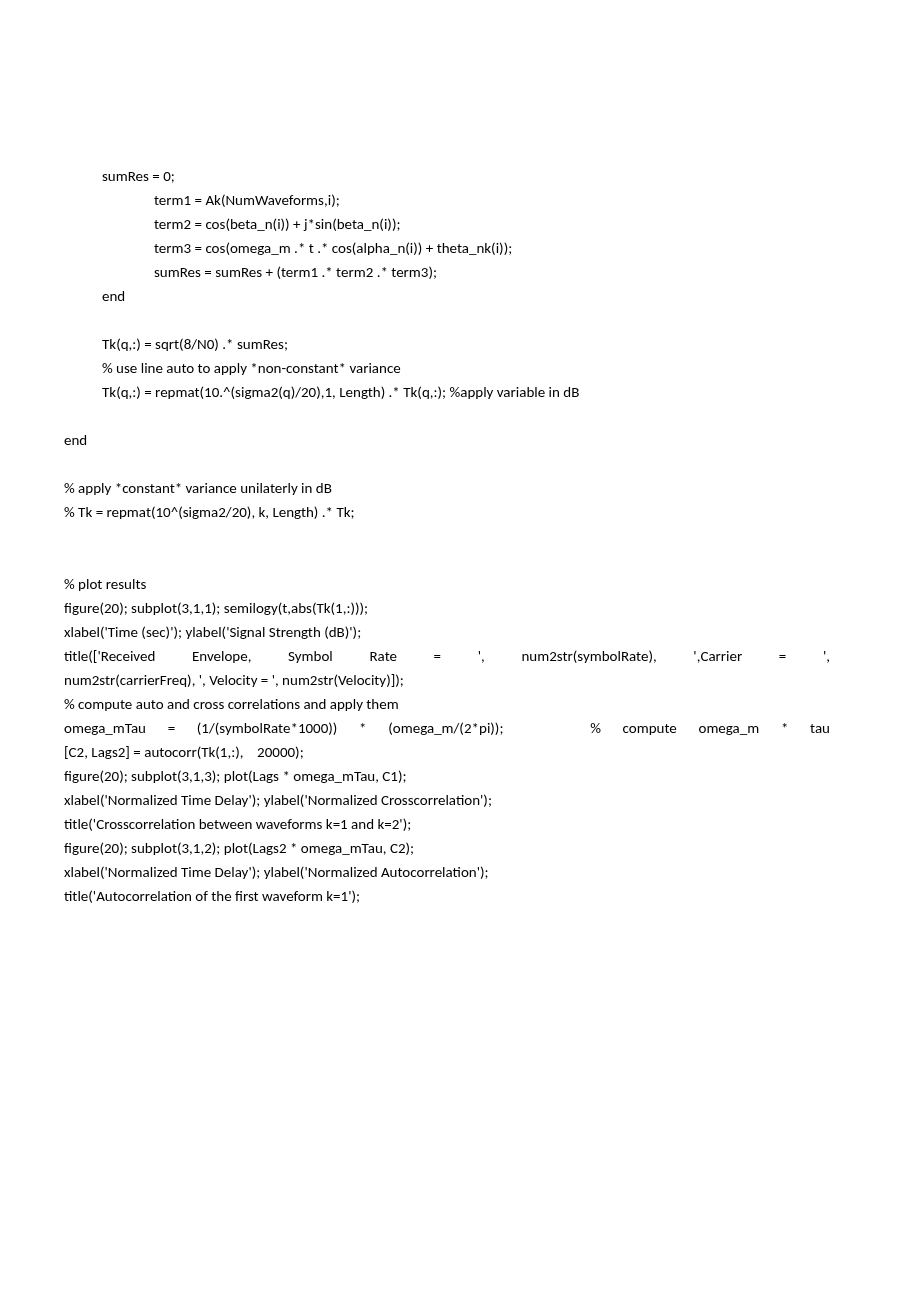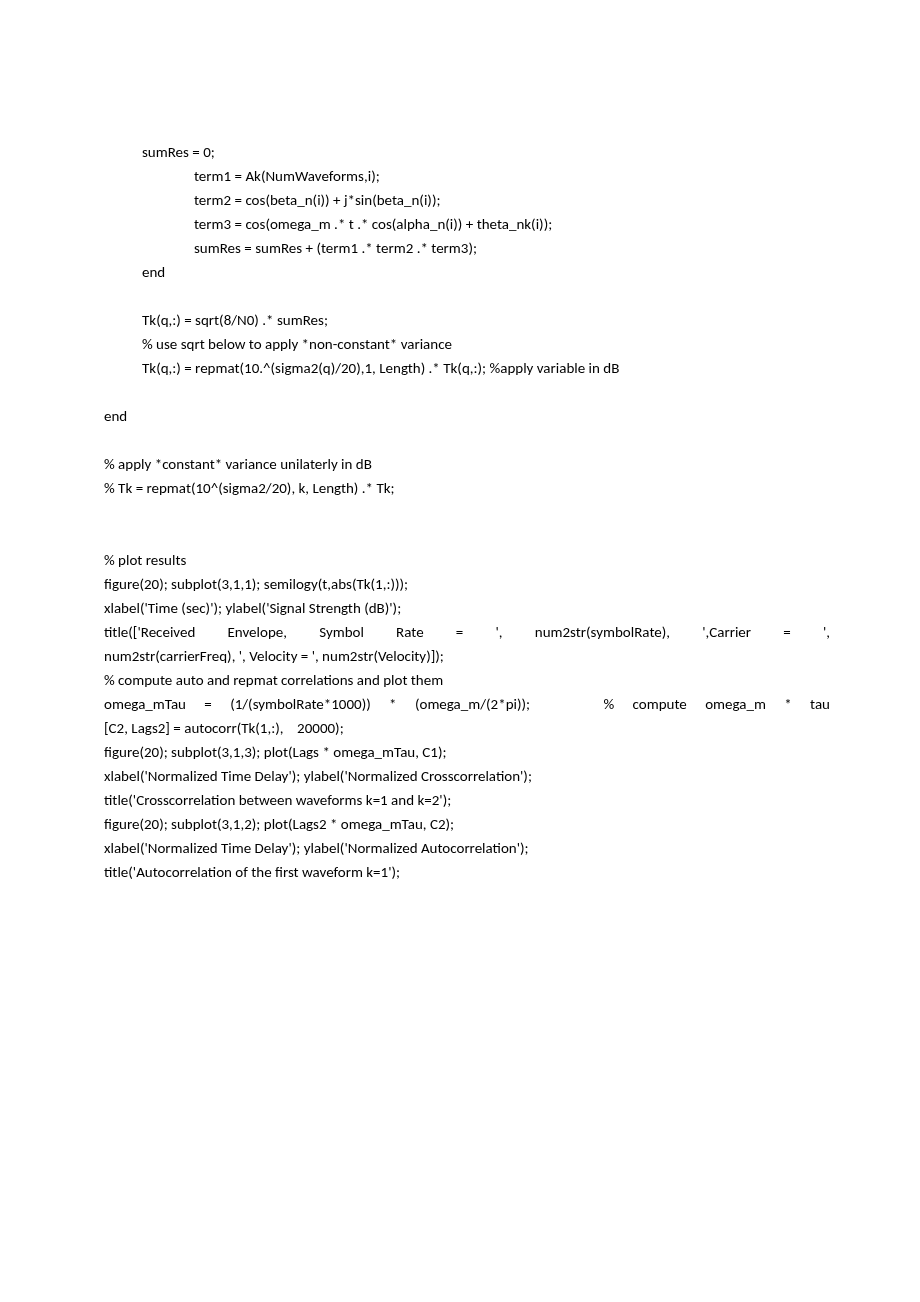--- a/index.html
+++ b/index.html
@@ -5,22 +5,23 @@
     body {
       margin: 0;
       padding: 0;
       background: #ffffff;
       font-family: Calibri, Arial, sans-serif;
       font-size: 15px;
       color: #000000;
       width: 920px;
     }
     .page {
-      padding: 140px 90px 80px 104px;
+      padding: 140px 90px 80px 64px;
       line-height: 1.6;
+      margin-top: 24px;
     }
     .indent-1 {
       padding-left: 38px;
     }
     .indent-2 {
       padding-left: 90px;
     }
     .line {
       min-height: 24px;
       white-space: pre-wrap;
@@ -41,35 +42,35 @@
 
 <div class="page" id="page-root">
 <div class="line indent-1 no-justify">sumRes = 0;</div>
     <div class="line indent-2 no-justify">term1 = Ak(NumWaveforms,i);</div>
     <div class="line indent-2 no-justify">term2 = cos(beta_n(i)) + j*sin(beta_n(i));</div>
     <div class="line indent-2 no-justify">term3 = cos(omega_m .* t .* cos(alpha_n(i)) + theta_nk(i));</div>
     <div class="line indent-2 no-justify">sumRes = sumRes + (term1 .* term2 .* term3);</div>
     <div class="line indent-1 no-justify">end</div>
     <div class="blank"></div>
     <div class="line indent-1 no-justify">Tk(q,:) = sqrt(8/N0) .* sumRes;</div>
-    <div class="line indent-1 no-justify">% use sqrt below to apply *non-constant* variance</div>
+    <div class="line indent-1 no-justify">% use line auto to apply *non-constant* variance</div>
     <div class="line indent-1 no-justify">Tk(q,:) = repmat(10.^(sigma2(q)/20),1, Length) .* Tk(q,:); %apply variable in dB</div>
     <div class="blank"></div>
     <div class="line no-justify">end</div>
     <div class="blank"></div>
     <div class="line no-justify">% apply *constant* variance unilaterly in dB</div>
     <div class="line no-justify">% Tk = repmat(10^(sigma2/20), k, Length) .* Tk;</div>
     <div class="blank"></div>
     <div class="blank"></div>
     <div class="line no-justify">% plot results</div>
     <div class="line no-justify">figure(20); subplot(3,1,1); semilogy(t,abs(Tk(1,:)));</div>
     <div class="line no-justify">xlabel('Time (sec)'); ylabel('Signal Strength (dB)');</div>
     <div class="line justify">title(['Received Envelope, Symbol Rate = ', num2str(symbolRate), ',Carrier = ',</div>
     <div class="line no-justify">num2str(carrierFreq), ', Velocity = ', num2str(Velocity)]);</div>
-    <div class="line no-justify">% compute auto and repmat correlations and plot them</div>
+    <div class="line no-justify">% compute auto and cross correlations and apply them</div>
     <div class="line justify">omega_mTau = (1/(symbolRate*1000)) * (omega_m/(2*pi));    % compute omega_m * tau</div>
     <div class="line no-justify">[C2, Lags2] = autocorr(Tk(1,:),    20000);</div>
     <div class="line no-justify">figure(20); subplot(3,1,3); plot(Lags * omega_mTau, C1);</div>
     <div class="line no-justify">xlabel('Normalized Time Delay'); ylabel('Normalized Crosscorrelation');</div>
     <div class="line no-justify">title('Crosscorrelation between waveforms k=1 and k=2');</div>
     <div class="line no-justify">figure(20); subplot(3,1,2); plot(Lags2 * omega_mTau, C2);</div>
     <div class="line no-justify">xlabel('Normalized Time Delay'); ylabel('Normalized Autocorrelation');</div>
     <div class="line no-justify">title('Autocorrelation of the first waveform k=1');</div>
   </div>
 

